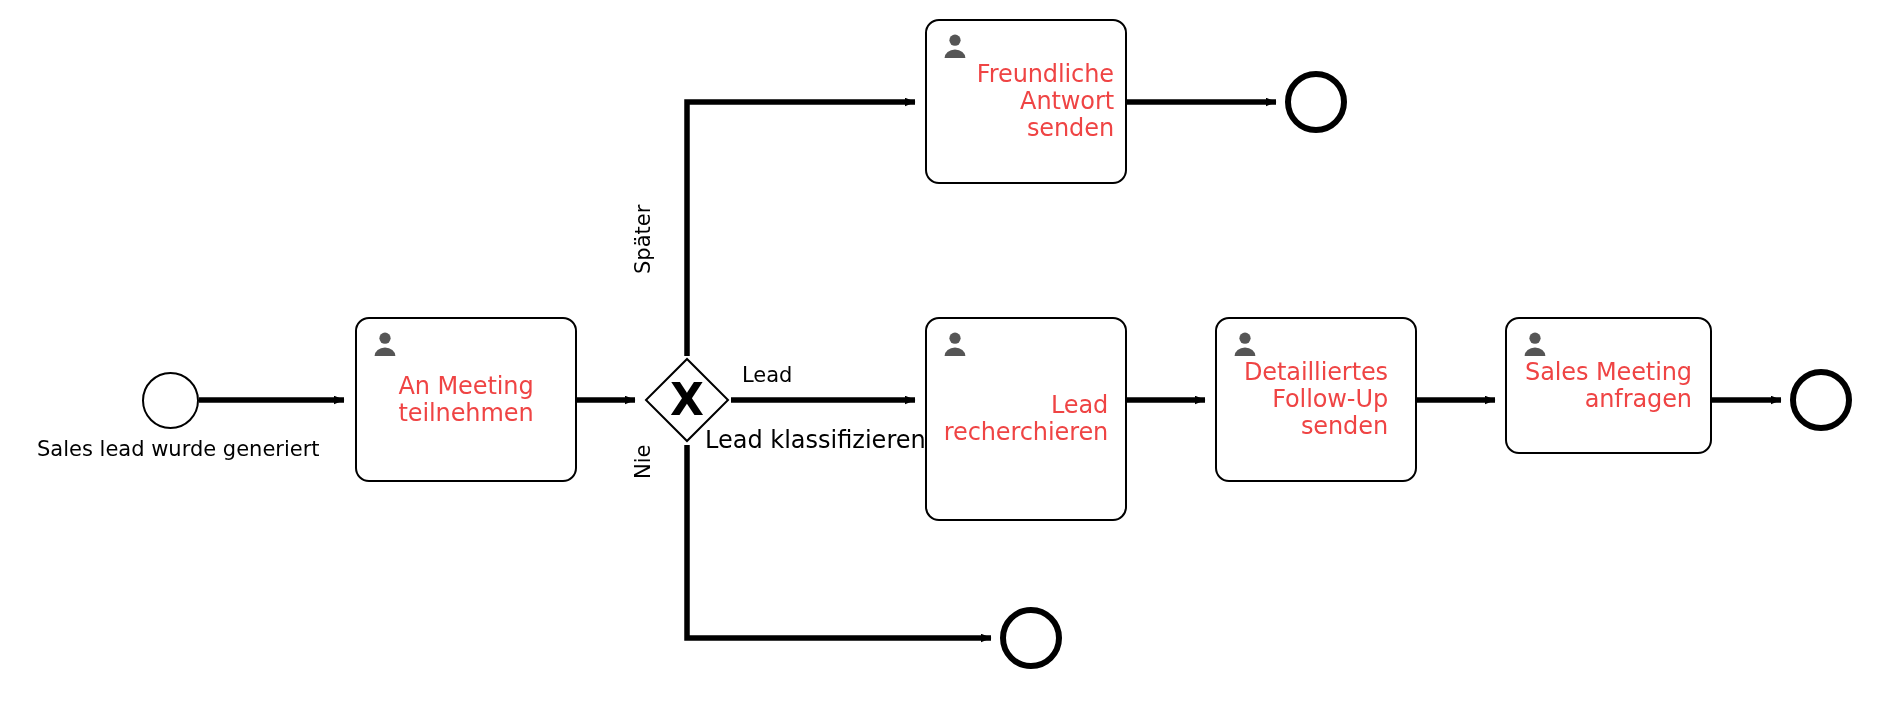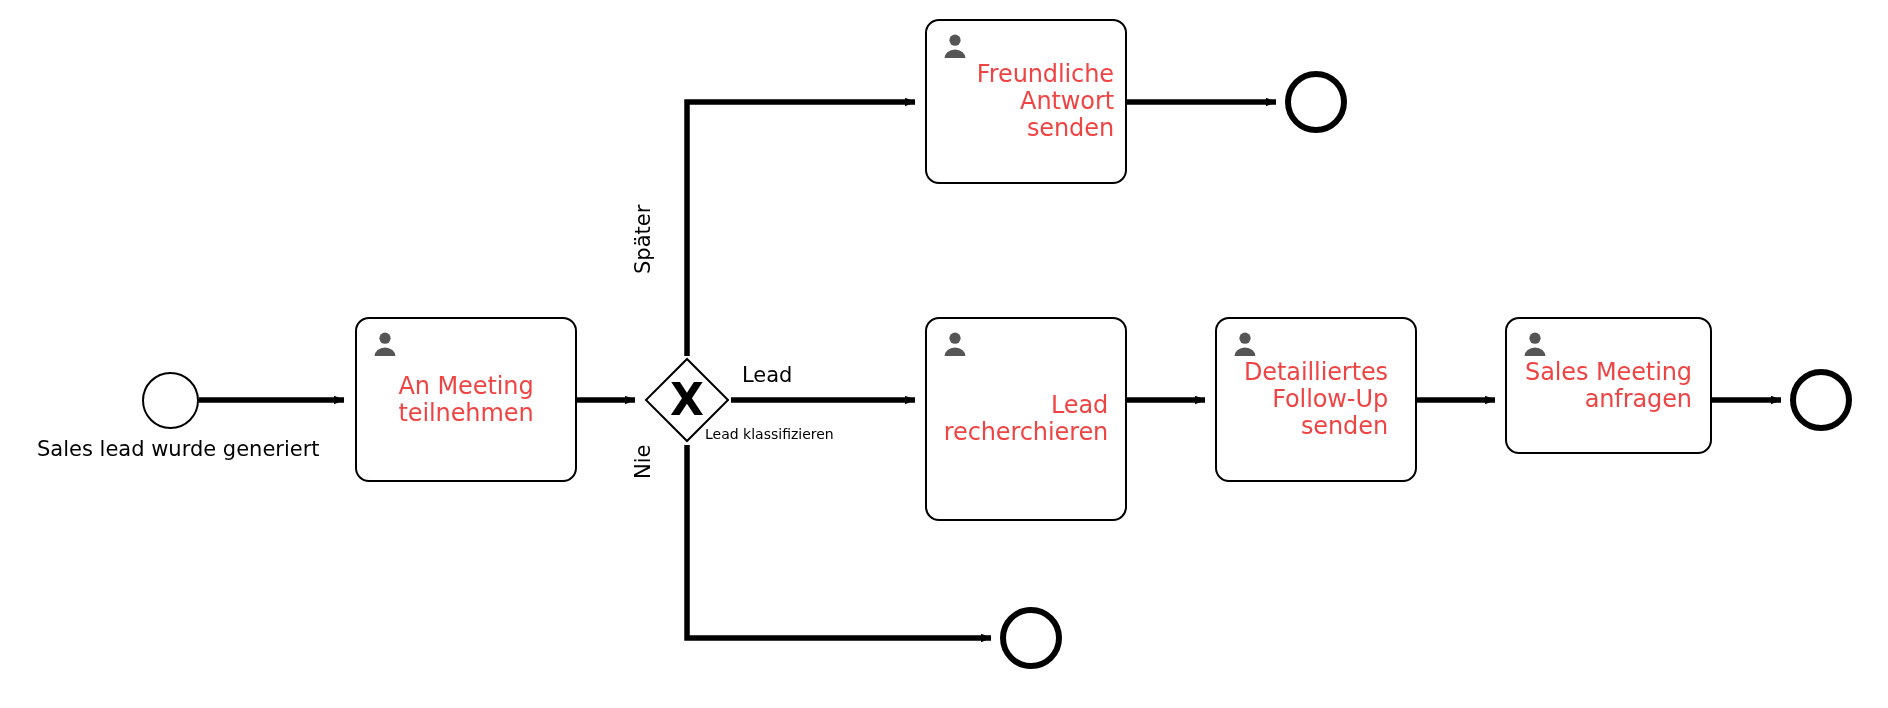--- a/index.html
+++ b/index.html
@@ -97,21 +97,21 @@
     color: #000000;
     white-space: nowrap;
   }
   .label.event-label {
     font-size: 21px;
   }
   .label.flow-label {
     font-size: 21px;
   }
   .label.gateway-name {
-    font-size: 14px;
+    font-size: 24px;
   }
   .label.rot {
     transform: rotate(-90deg);
     transform-origin: left bottom;
     font-size: 21px;
   }
 </style>
 </head>
 <body>
 

